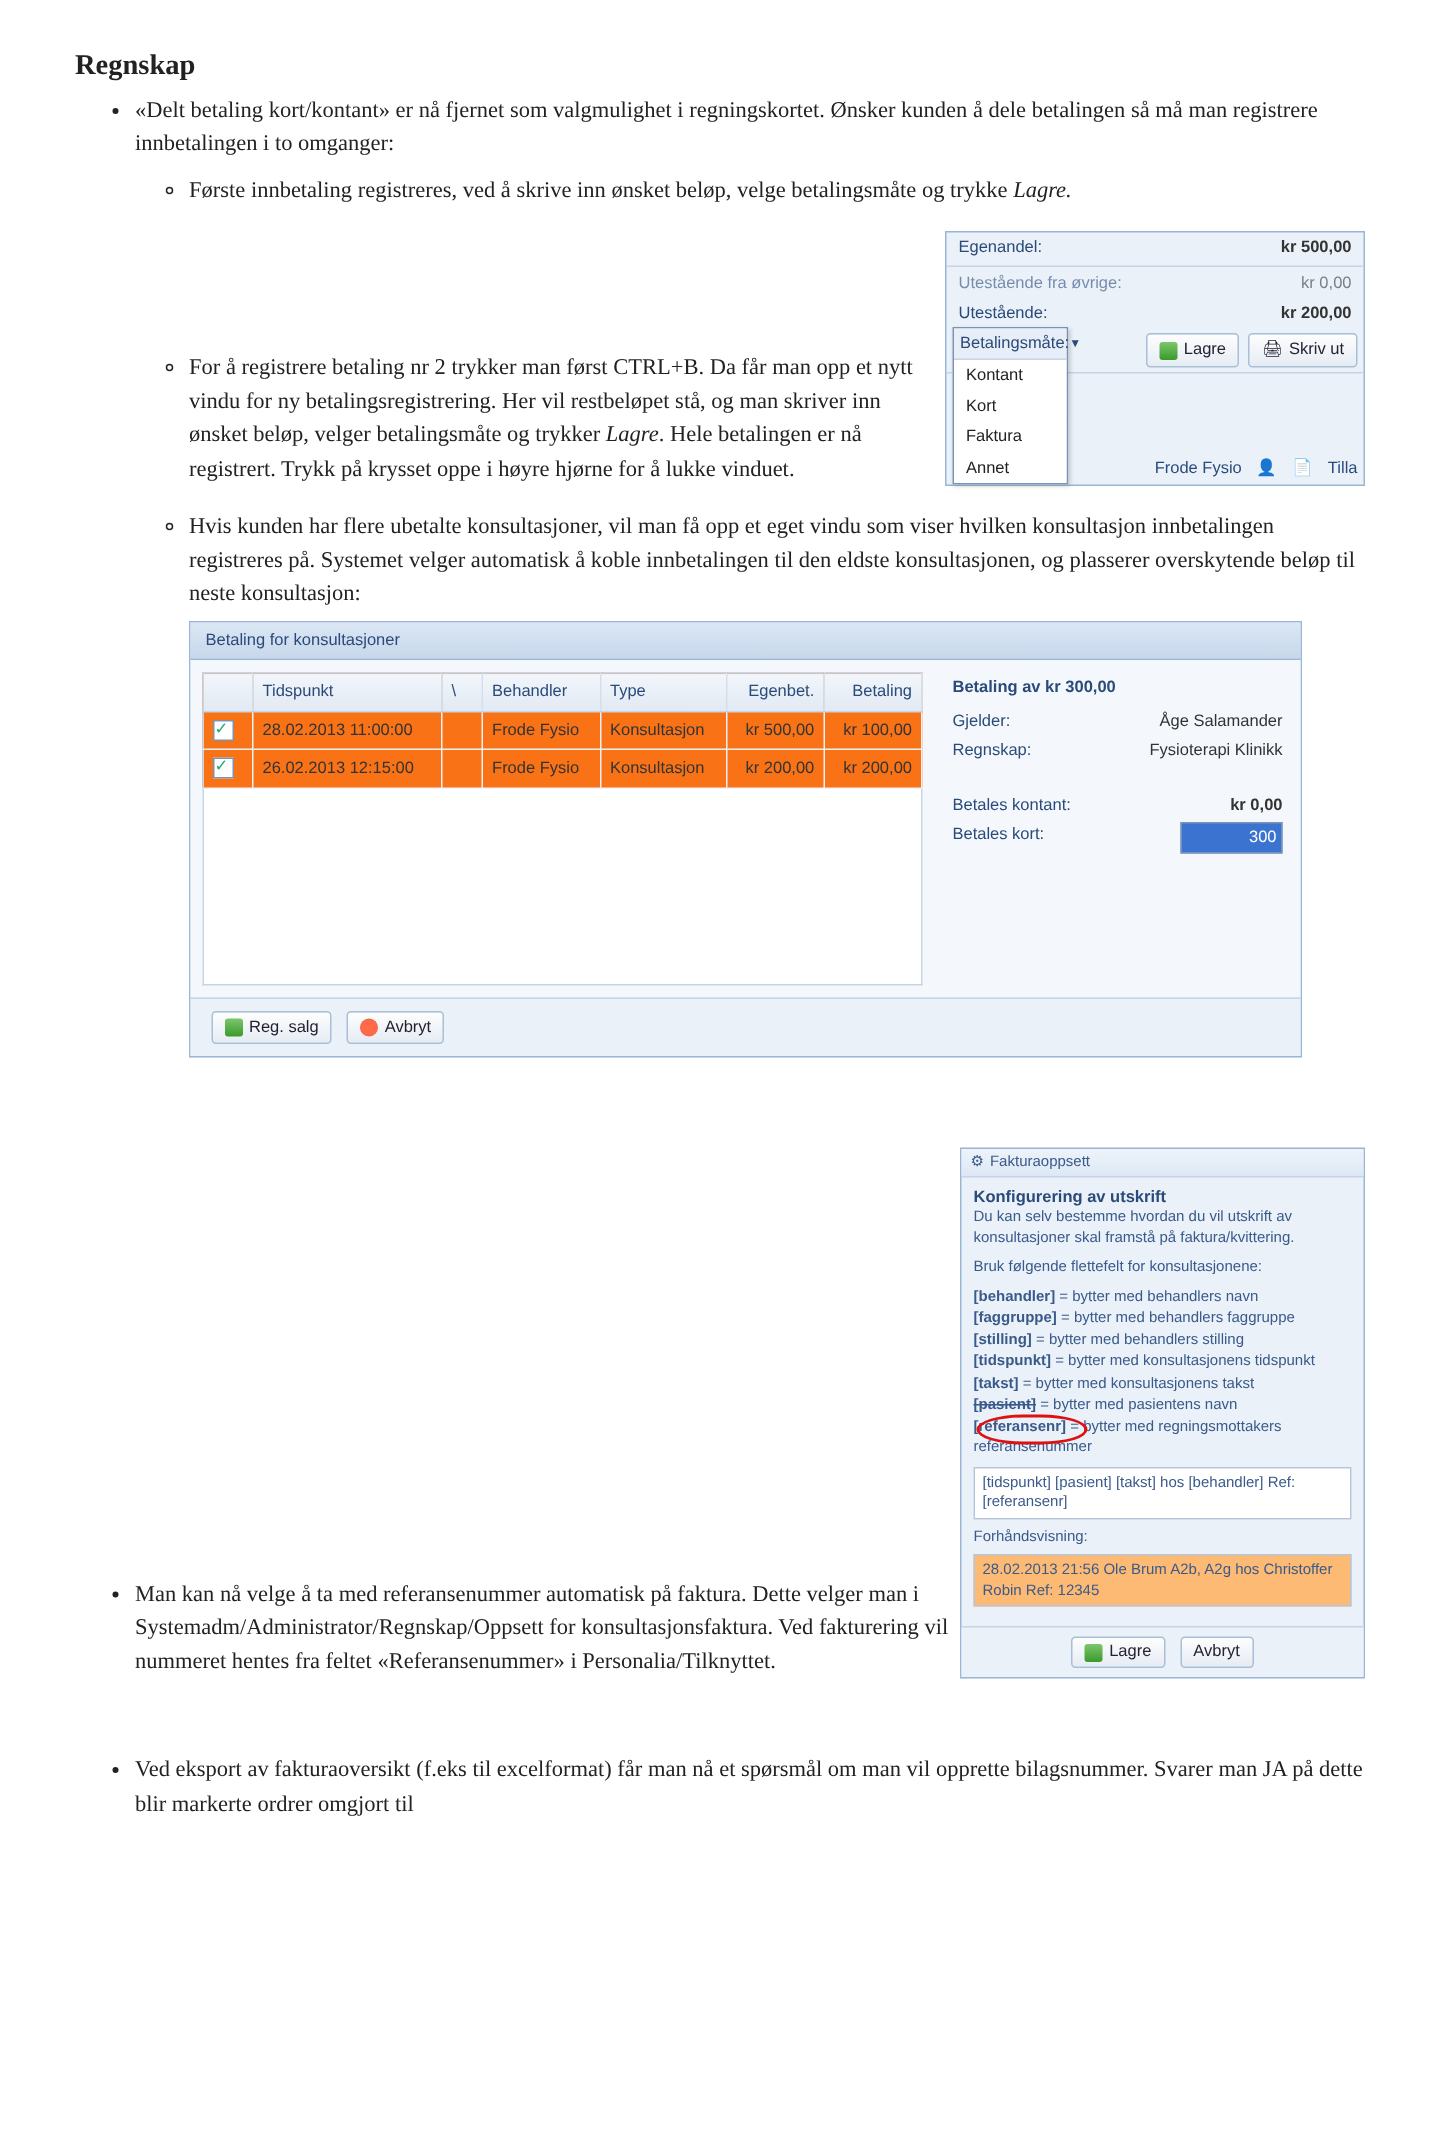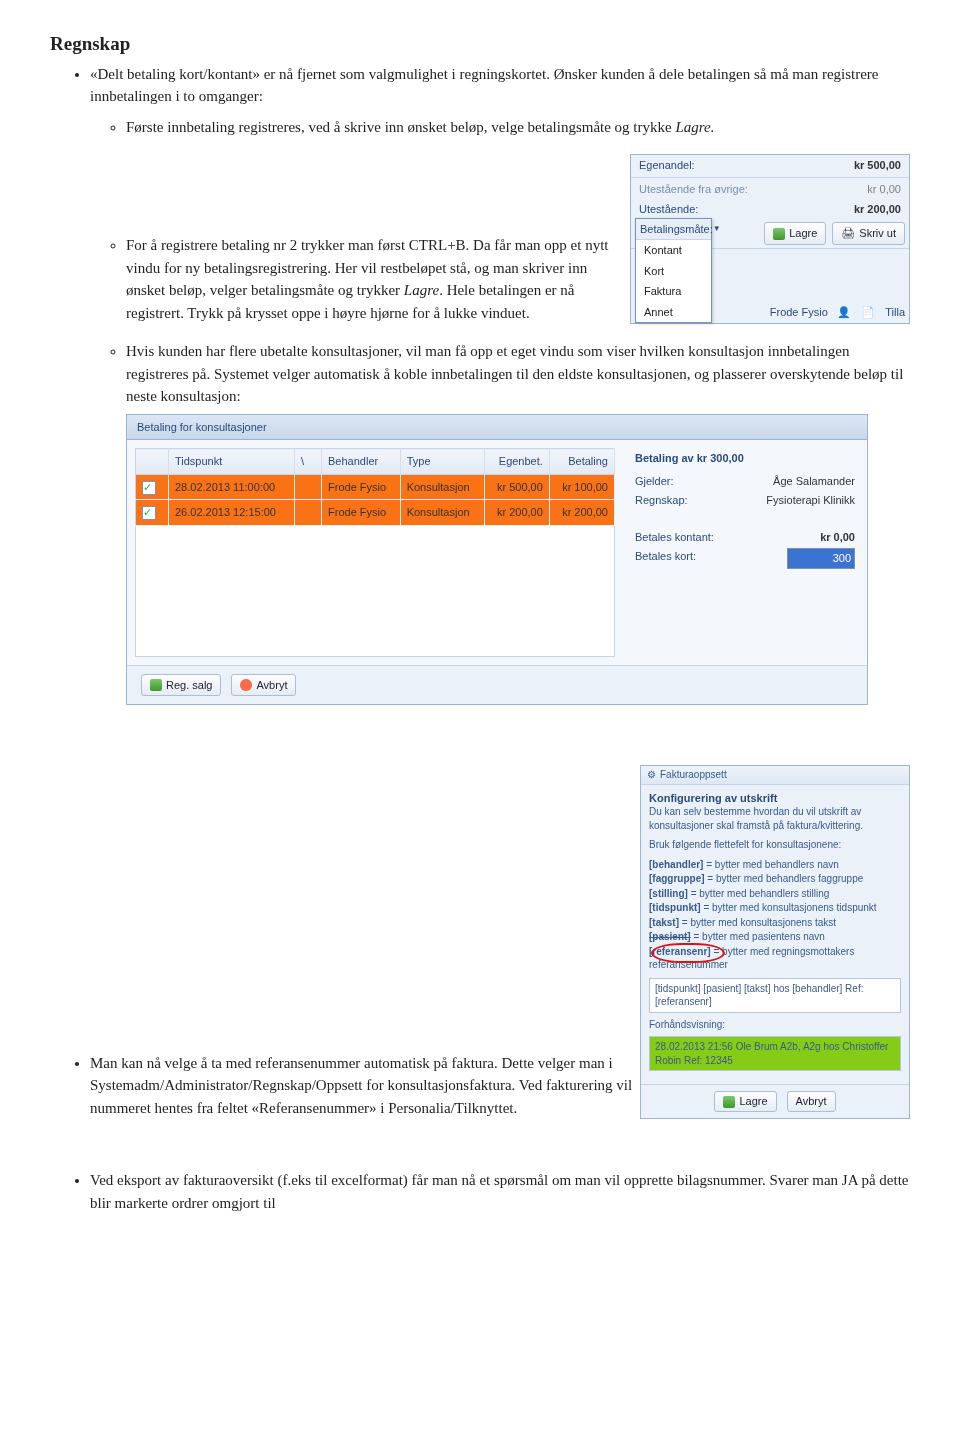--- a/index.html
+++ b/index.html
@@ -413,21 +413,21 @@
             <div><b>[behandler]</b><span> = bytter med behandlers navn</span></div>
             <div><b>[faggruppe]</b><span> = bytter med behandlers faggruppe</span></div>
             <div><b>[stilling]</b><span> = bytter med behandlers stilling</span></div>
             <div><b>[tidspunkt]</b><span> = bytter med konsultasjonens tidspunkt</span></div>
             <div><b>[takst]</b><span> = bytter med konsultasjonens takst</span></div>
             <div><b style="text-decoration:line-through">[pasient]</b><span> = bytter med pasientens navn</span></div>
             <div class="relrow"><span class="ring"></span><b>[referansenr]</b><span> = bytter med regningsmottakers referansenummer</span></div>
           </div>
           <div class="fieldbox">[tidspunkt] [pasient] [takst] hos [behandler] Ref: [referansenr]</div>
           <div>Forhåndsvisning:</div>
-          <div class="fieldbox" style="background:#84cc16">28.02.2013 21:56 Ole Brum A2b, A2g hos Christoffer Robin Ref: 12345</div>
+          <div class="fieldbox" style="background:#fdba74">28.02.2013 21:56 Ole Brum A2b, A2g hos Christoffer Robin Ref: 12345</div>
         </div>
         <div class="footer">
           <span class="minibtn green">
               <span class="ic"></span>
               <span>Lagre</span>
             </span>
           <span class="minibtn">
               <span>Avbryt</span>
             </span>
         </div>

